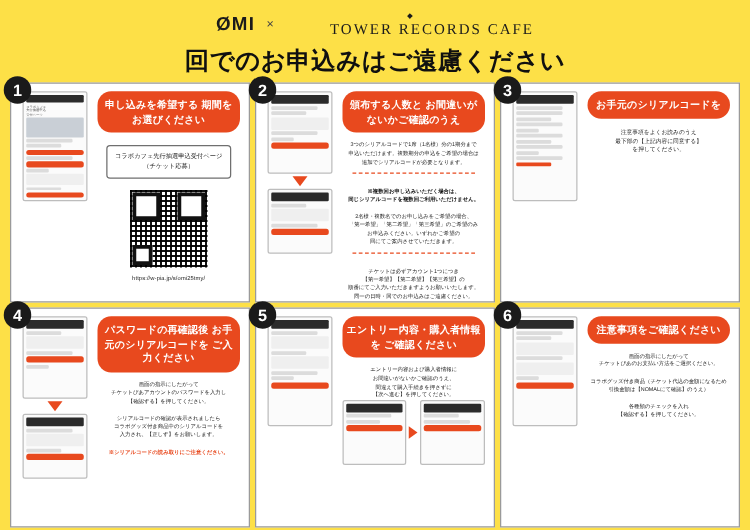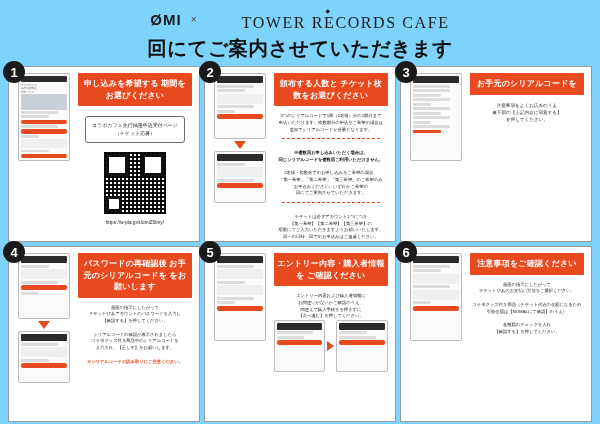--- a/index.html
+++ b/index.html
@@ -6,21 +6,21 @@
   html, body {
     margin: 0; padding: 0;
     width: 600px; height: 424px;
     background: #ffffff;
     font-family: "Liberation Sans", sans-serif;
     overflow: hidden;
   }
   .page {
     position: relative;
     width: 600px; height: 424px;
-    background: #7dd3fc;
+    background: #fde047;
   }
 
   
   .header {
     width: 100%;
     padding-top: 8px;
     text-align: center;
   }
   .brandline {
     display: flex;
@@ -46,21 +46,21 @@
     align-items: center;
     line-height: 1;
   }
   .trc-mark {
     font-size: 6px;
     color: #1b1b1b;
     letter-spacing: -0.5px;
     margin-bottom: 1px;
   }
   .brand-trc-text {
-    font-size: 16px;
+    font-size: 12px;
     letter-spacing: 1.6px;
     color: #1b1b1b;
     font-family: "Liberation Serif", serif;
     margin-left: 36px;
   }
   .title {
     margin-top: 5px;
     font-size: 19.5px;
     font-weight: bold;
     color: #101010;
@@ -116,21 +116,21 @@
   }
   .banner {
     width: 100%;
     background: #e8491e;
     color: #ffffff;
     font-size: 8px;
     font-weight: bold;
     line-height: 1.45;
     text-align: center;
     padding: 5px 3px;
-    border-radius: 1px;
+    border-radius: 11px;
     letter-spacing: 0.2px;
   }
   .body-text {
     font-size: 4.6px;
     line-height: 1.55;
     color: #222;
     text-align: center;
     margin-top: 7px;
     width: 100%;
     white-space: pre-line;
@@ -265,21 +265,21 @@
 
   <div class="header">
     <div class="brandline">
       <span class="brand-omi">ØMI</span>
       <span class="brand-x">×</span>
       <span class="brand-trc">
         <span class="trc-mark">◆</span>
         <span class="brand-trc-text">TOWER RECORDS CAFE</span>
       </span>
     </div>
-    <div class="title">回にてご案内させていただきます</div>
+    <div class="title">回でのお申込みはご遠慮ください</div>
   </div>
 
   <div class="grid">
 
     <div class="cell">
       <div class="num-badge">1</div>
       <div class="left-col">
         <div class="phone tall">
           <div class="p-head"></div>
           <div class="p-txt">コラボカフェ
@@ -325,21 +325,21 @@
         <div class="phone short">
           <div class="p-head"></div>
           <div class="p-bar w60"></div>
           <div class="p-block"></div>
           <div class="p-bar w80"></div>
           <div class="p-btn"></div>
         </div>
       </div>
       <div class="right-col">
         <div class="banner">頒布する人数と
-チケット枚数をお選びください</div>
+お間違いがないかご確認のうえ</div>
         <div class="body-text small">3つのシリアルコードで1席（1名様）分の1期分まで
 申込いただけます。複数期分の申込をご希望の場合は
 追加でシリアルコードが必要となります。</div>
         <div class="dashed-sep"></div>
         <div class="body-text small hl-bold">※複数回お申し込みいただく場合は、
 同じシリアルコードを複数回ご利用いただけません。</div>
         <div class="body-text small">2名様・複数名でのお申し込みをご希望の場合、
 「第一希望」「第二希望」「第三希望」のご希望のみ
 お申込みください。いずれかご希望の
 回にてご案内させていただきます。</div>
@@ -393,21 +393,21 @@
           <div class="p-head"></div>
           <div class="p-bar w80"></div>
           <div class="p-block"></div>
           <div class="p-bar w60"></div>
           <div class="p-btn"></div>
         </div>
       </div>
       <div class="right-col">
         <div class="banner">パスワードの再確認後
 お手元のシリアルコードを
-をお願いします</div>
+ご入力ください</div>
         <div class="body-text small">画面の指示にしたがって
 チケットぴあアカウントのパスワードを入力し
 【確認する】を押してください。</div>
         <div class="body-text small">シリアルコードの確認が表示されましたら
 コラボグッズ付き商品中のシリアルコードを
 入力され、【正しす】をお願いします。</div>
         <div class="body-text small hl-orange">※シリアルコードの読み取りにご注意ください。</div>
       </div>
     </div>
 

